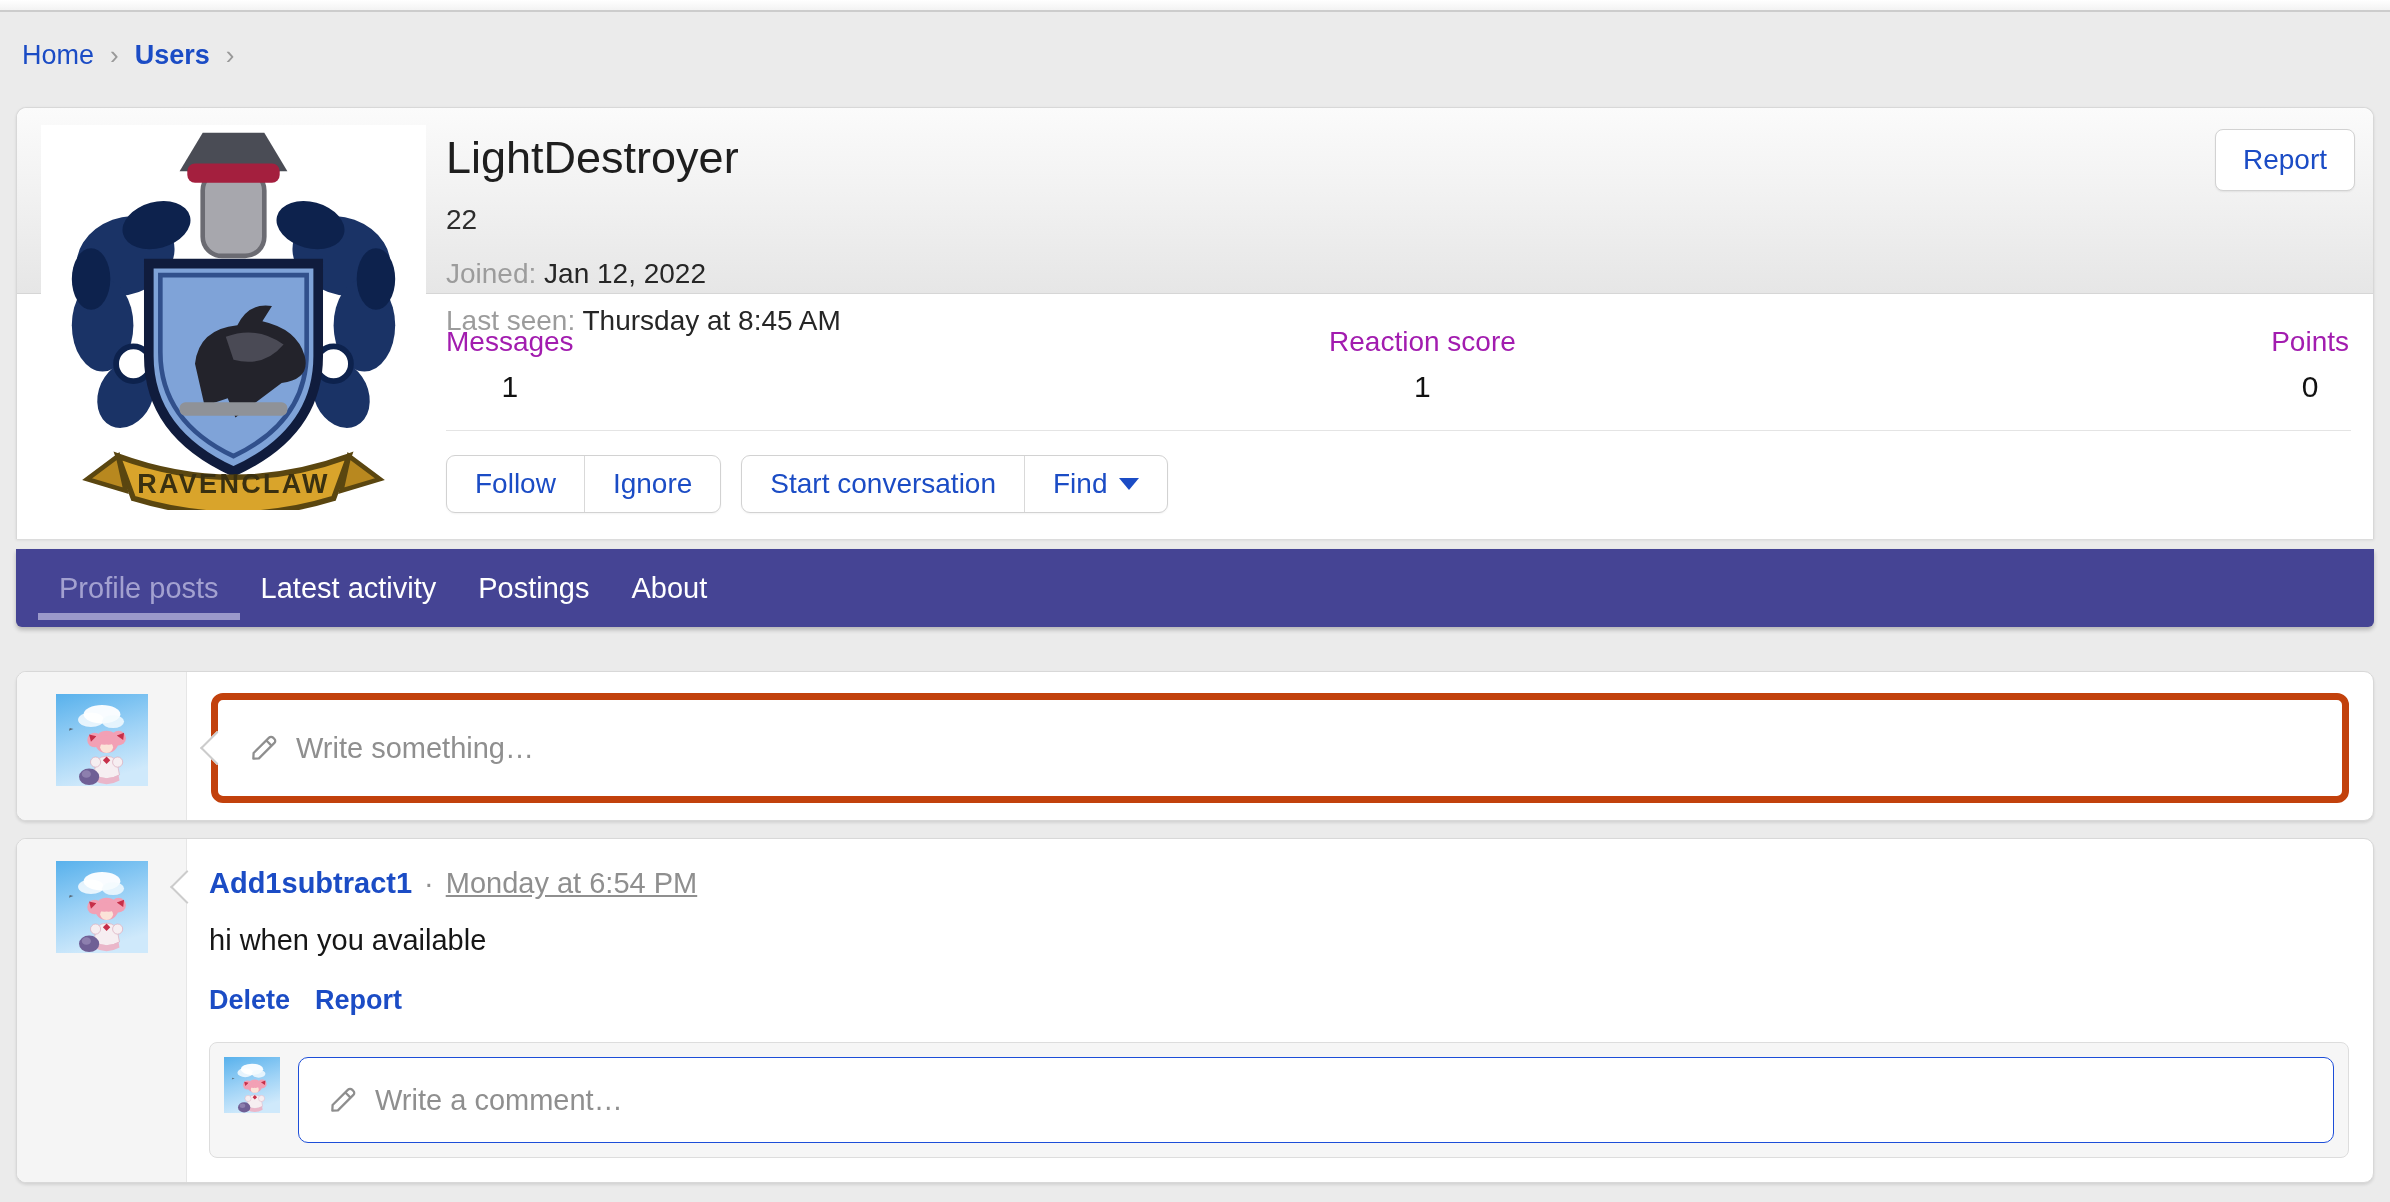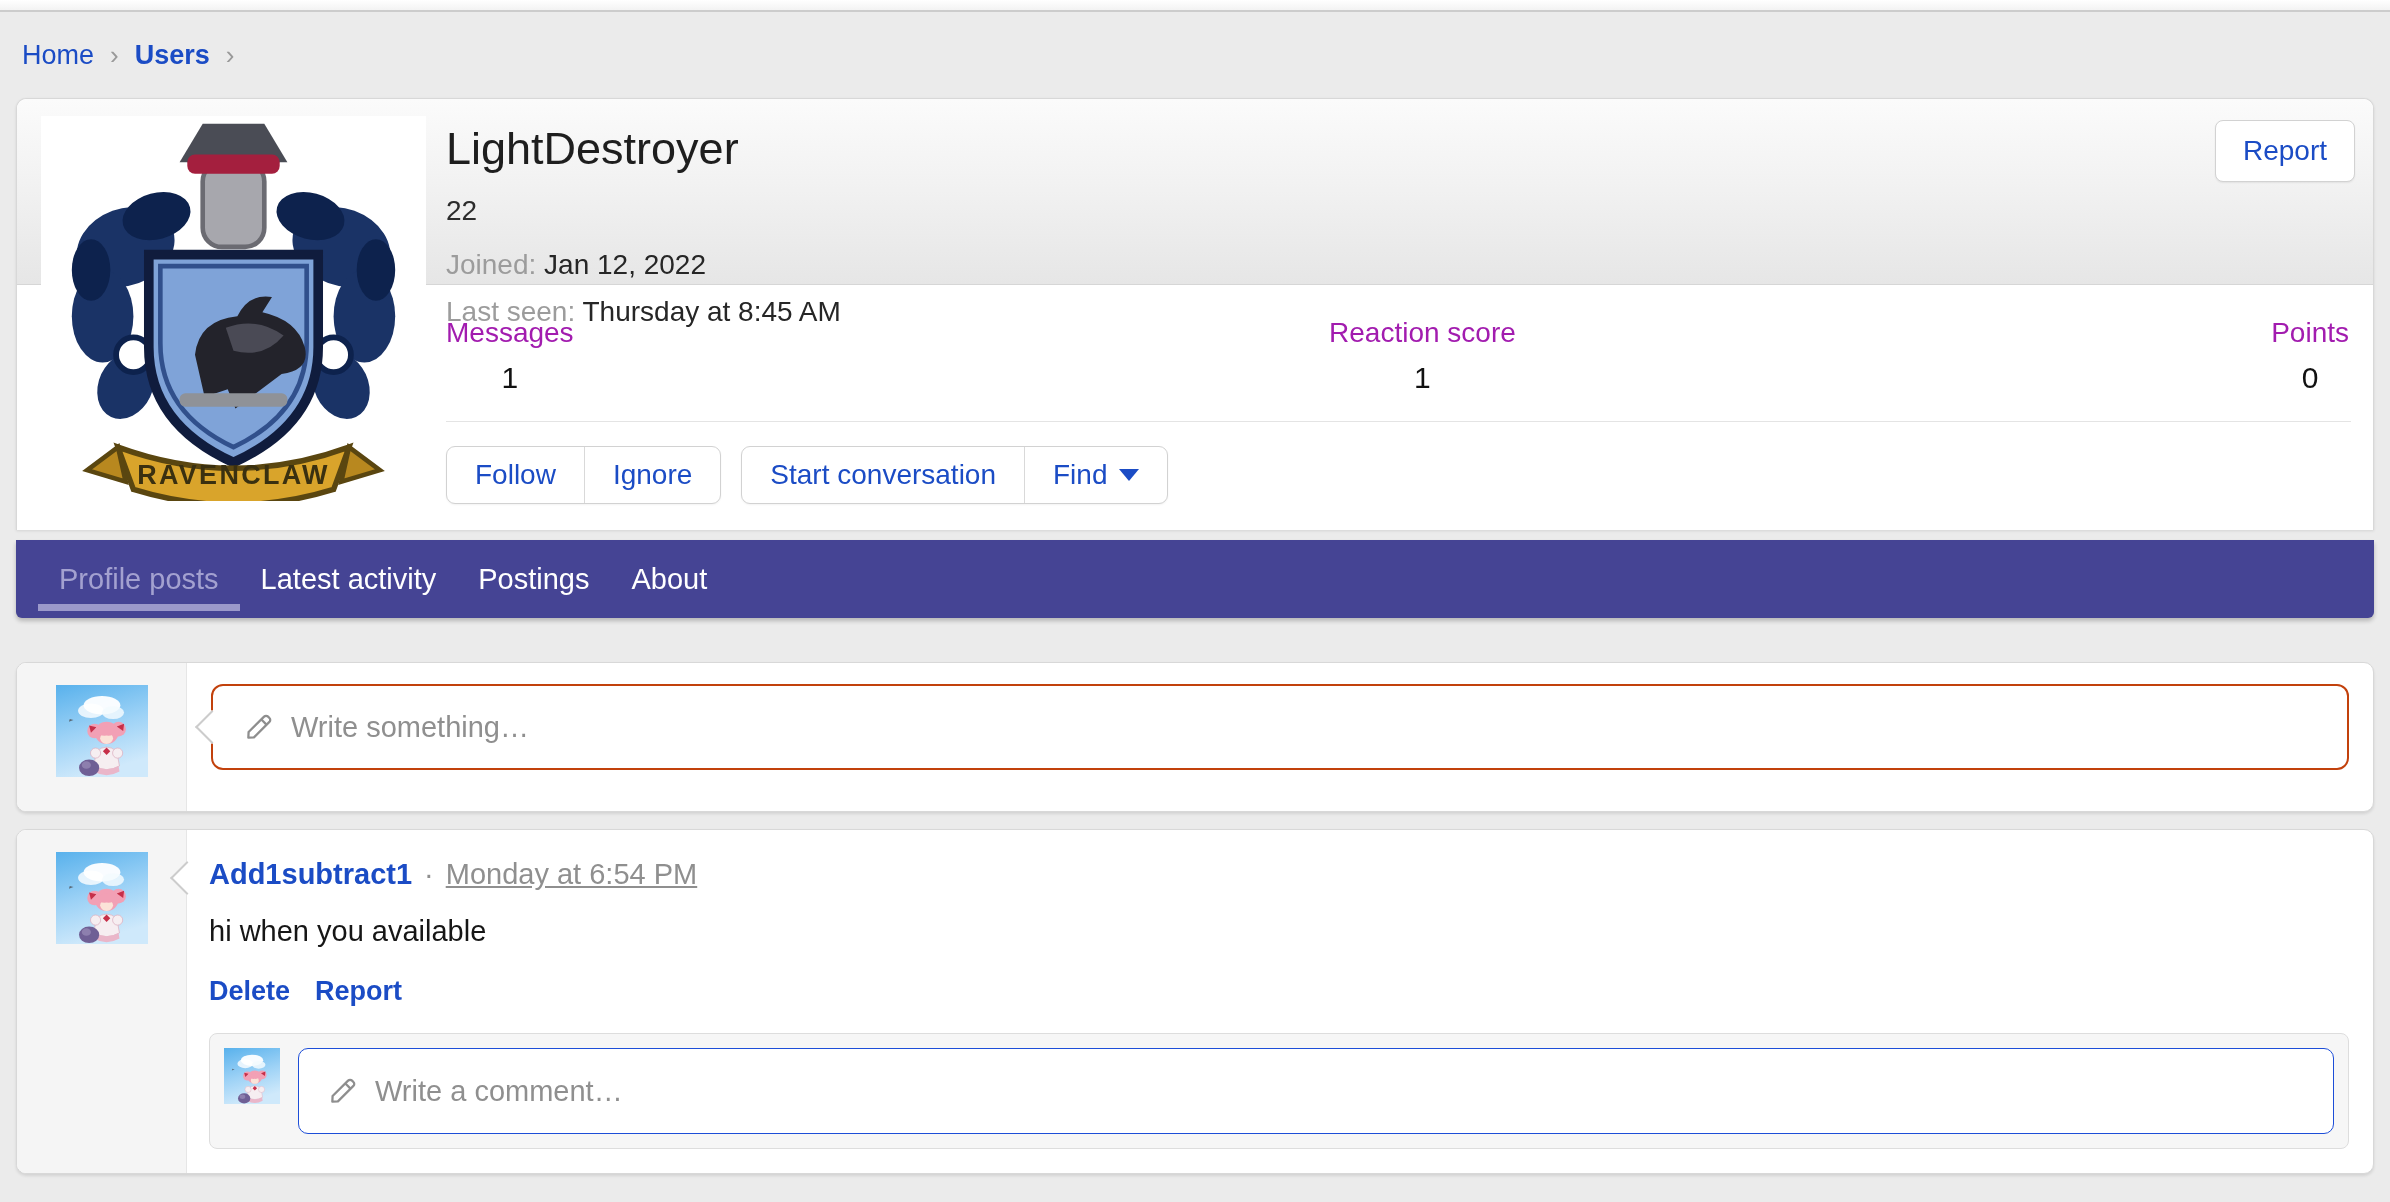--- a/index.html
+++ b/index.html
@@ -13,21 +13,21 @@
   
   .top-strip {
     height:12px;
     background:linear-gradient(#ffffff,#f3f3f3);
     border-bottom:2px solid #cccccc;
   }
   a { text-decoration:none; cursor:pointer; }
 
   
   .breadcrumb {
-    padding:28px 20px 27px 22px;
+    padding:28px 20px 36px 22px;
     font-size:27px;
     display:flex; align-items:flex-end;
   }
   .breadcrumb .crumb { color:#1b4cc5; }
   .breadcrumb .crumb.bold { font-weight:bold; }
   .breadcrumb .sep { color:#999; margin:0 16px; font-size:26px; }
 
   .wrap { margin:0 16px; }
 
   
@@ -143,22 +143,22 @@
     background:#f5f5f5;
     border-right:1px solid #e6e6e6;
     display:flex; justify-content:center; align-items:flex-start;
   }
   .side-col .avatar { width:92px; height:92px; margin-top:22px; }
   .avatar svg { width:100%; height:100%; display:block; }
 
   .composer-main { flex:1; padding:21px 24px; position:relative; }
   .input-box {
     position:relative;
-    height:86px;
-    border:2px solid #c2410c; border-radius:12px;
+    height:110px;
+    border:7px solid #c2410c; border-radius:12px;
     background:#fff;
     display:flex; align-items:center;
     padding-left:30px;
     cursor:text;
   }
   .input-box .placeholder { font-size:29px; color:#8f8f8f; margin-left:16px; }
   .pencil-icon { width:32px; height:32px; flex:none; }
   .bubble-arrow {
     position:absolute;
     width:24px; height:24px;

